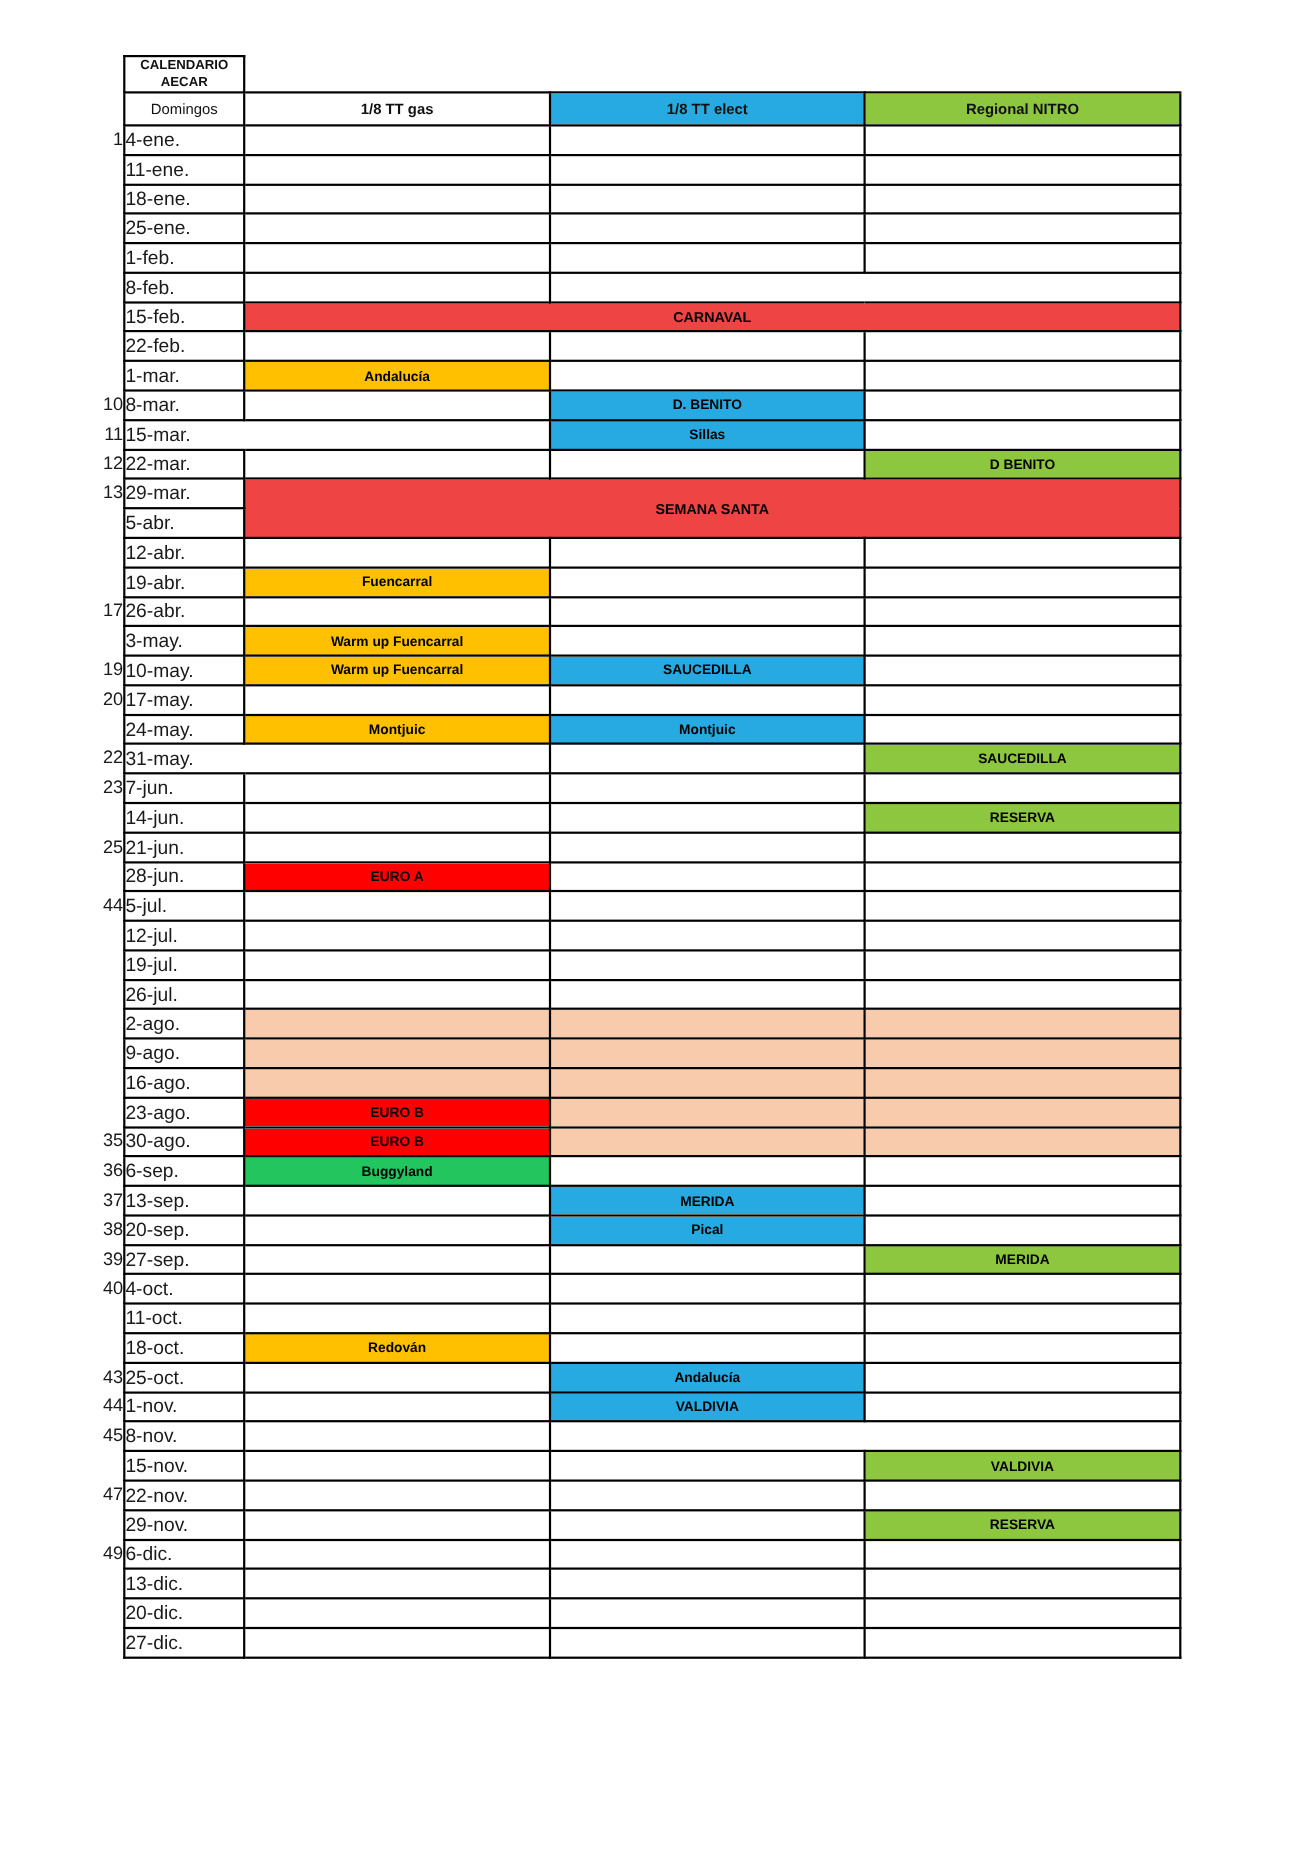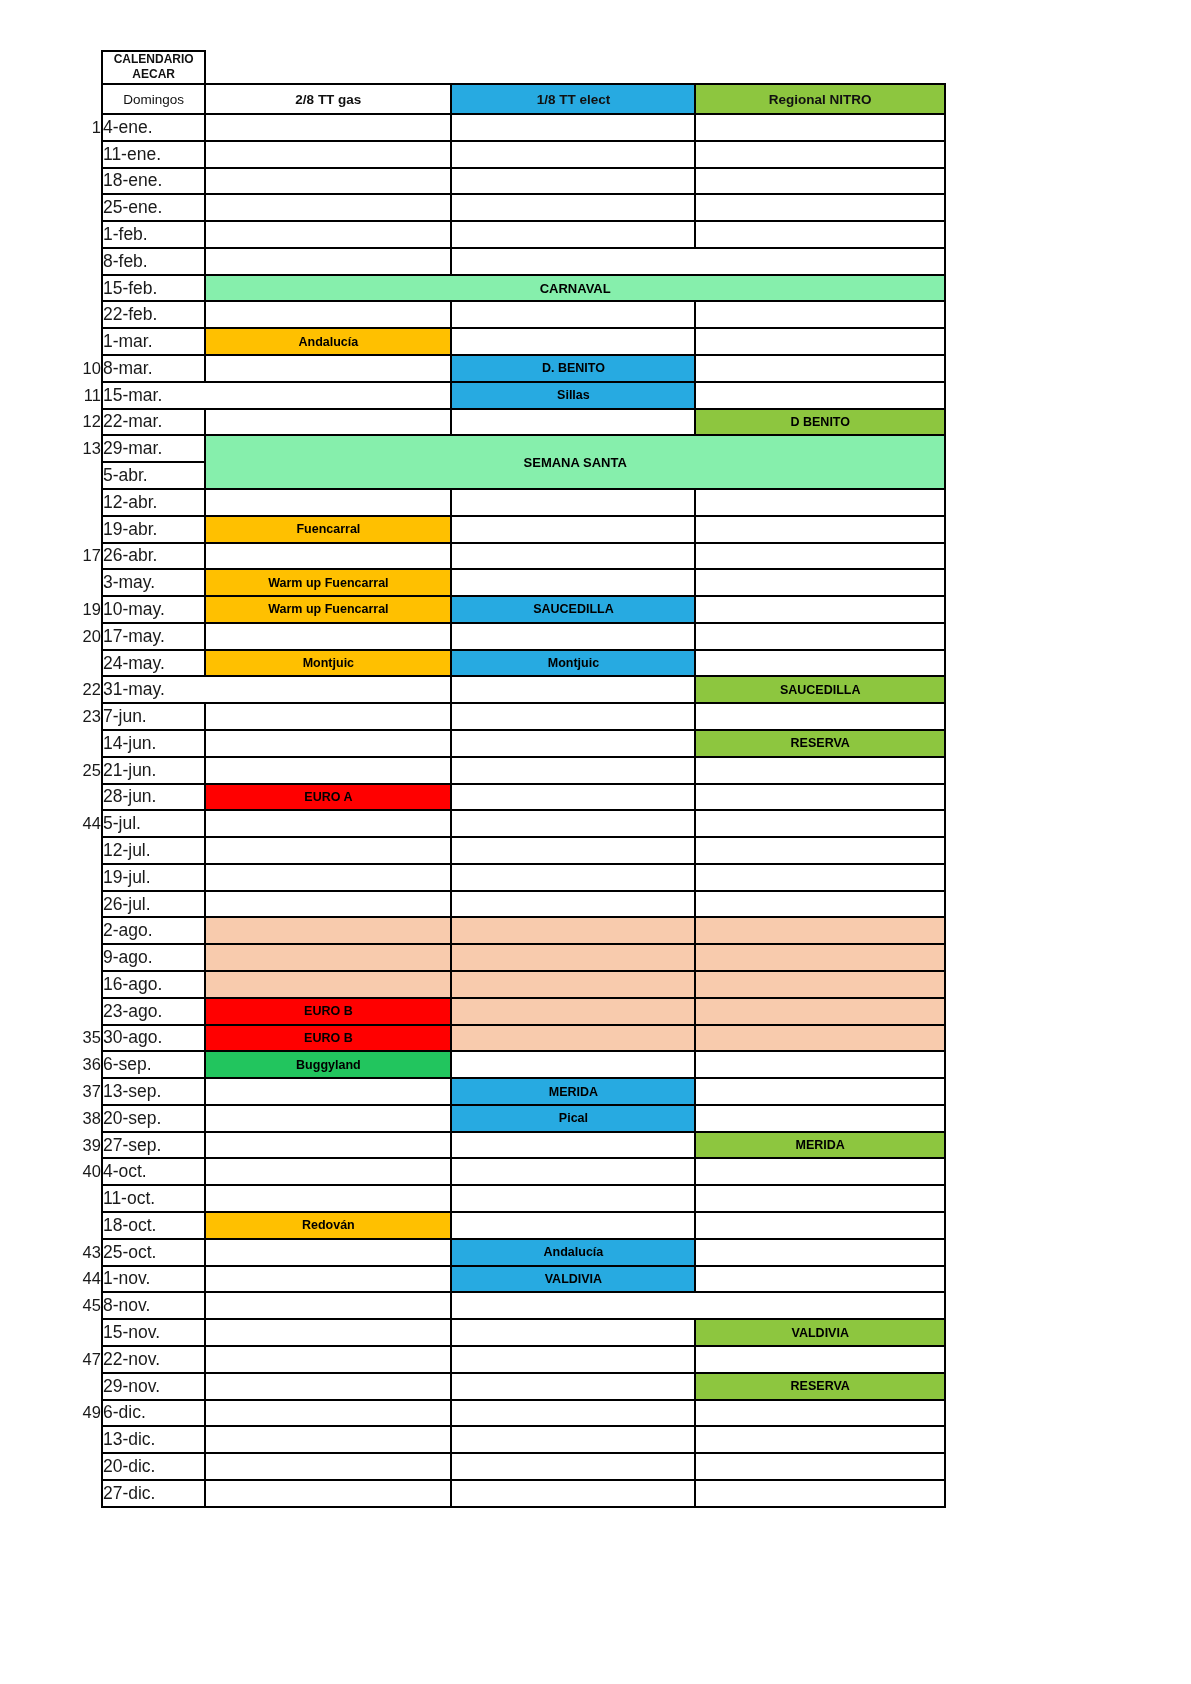--- a/index.html
+++ b/index.html
@@ -1,18 +1,18 @@
 <!DOCTYPE html>
 <html><head>
 <meta charset="utf-8">
 <style>
   html,body{margin:0;padding:0;background:#ffffff;}
   .page{
     position:relative;
-    width:946px;
+    width:1191px;
     height:1684px;
     background:#ffffff;
     font-family:"Liberation Sans", sans-serif;
     color:#111111;
     overflow:hidden;
   }
   table.cal{
     position:absolute;
     left:40px;
     top:50px;
@@ -77,21 +77,21 @@
     color:#000000;
     vertical-align:middle;
   }
   td.banner{
     border:2px solid #000000;
     text-align:center;
     font-size:13px;
     font-weight:700;
     color:#000000;
     vertical-align:middle;
-    background:#86efac;
+    background:#ef4444;
   }
   td.no-r{ border-right:none; }
   td.no-l{ border-left:none; }
 </style>
 </head>
 <body>
 
 <div class="page">
   <table class="cal">
     <colgroup>
@@ -106,21 +106,21 @@
         <td class="wk"></td>
         <td class="title">
           <div>CALENDARIO</div>
           <div>AECAR</div>
         </td>
         <td class="hdr-empty" colspan="3"></td>
       </tr>
       <tr class="hdr-row">
         <td class="wk"></td>
         <th class="h-date">Domingos</th>
-        <th class="h-gas">2/8 TT gas</th>
+        <th class="h-gas">1/8 TT gas</th>
         <th class="h-elect" id="h-elect" style="background: rgb(39, 170, 225);">1/8 TT elect</th>
         <th class="h-nitro" id="h-nitro" style="background: rgb(141, 198, 63);">Regional NITRO</th>
       </tr>
     </thead>
     <tbody id="cal-body">
         <tr>
           <td class="wk">1</td>
           <td class="date">4-ene.</td>
           <td class="ev"></td>
           <td class="ev"></td>

